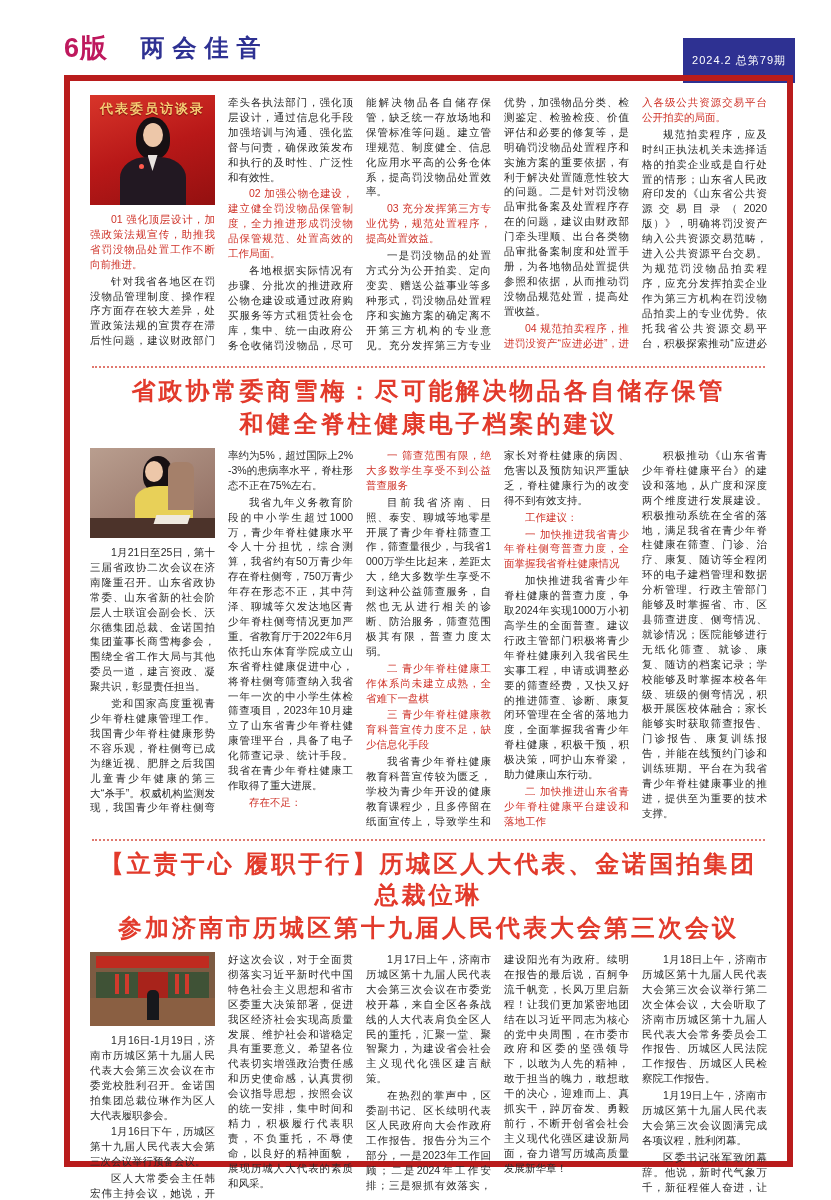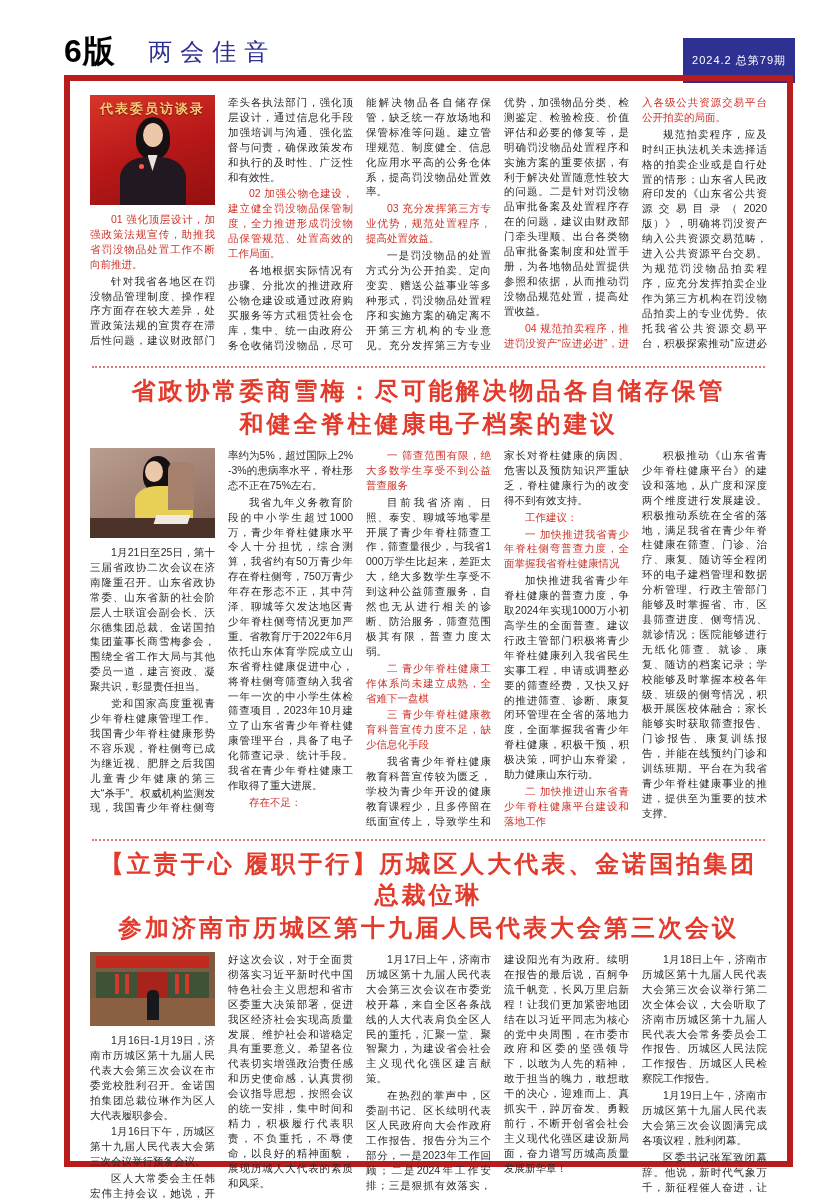--- a/index.html
+++ b/index.html
@@ -1,22 +1,22 @@
 <!DOCTYPE html>
 <html><head>
 <meta charset="utf-8">
 <style>
   html,body{margin:0;padding:0;background:#ffffff;}
   body{font-family:"Liberation Sans","DejaVu Sans",sans-serif;color:#2a2a2a;}
   .page{position:relative;width:831px;height:1200px;background:#fff;overflow:hidden;}
 
   
   .hdr{position:absolute;top:30px;left:64px;width:731px;height:38px;}
-  .edition{display:inline-block;color:#000000;font-size:32px;font-weight:800;letter-spacing:1px;vertical-align:middle;}
-  .section-title{display:inline-block;color:#2e3192;font-size:24px;font-weight:400;letter-spacing:8px;margin-left:28px;vertical-align:middle;}
+  .edition{display:inline-block;color:#be185d;font-size:27px;font-weight:800;letter-spacing:1px;vertical-align:middle;}
+  .section-title{display:inline-block;color:#2e3192;font-size:24px;font-weight:700;letter-spacing:8px;margin-left:28px;vertical-align:middle;}
   .issue-badge{position:absolute;right:0;top:8px;background:#2e3192;color:#fff;font-size:11px;padding:15px 9px;letter-spacing:1px;}
 
   
   .frame{position:absolute;top:75px;left:64px;width:729px;height:1092px;border:6px solid #b91c1c;box-sizing:border-box;padding:14px 20px 0 20px;}
 
   
   .art-body{column-count:5;column-gap:13px;column-fill:auto;overflow:hidden;
             font-size:10.5px;line-height:1.42;text-align:justify;}
   .art-body .para{margin:0 0 2px 0;text-indent:2em;word-break:break-all;}
   .art-body .para.red{color:#cf3329;}

